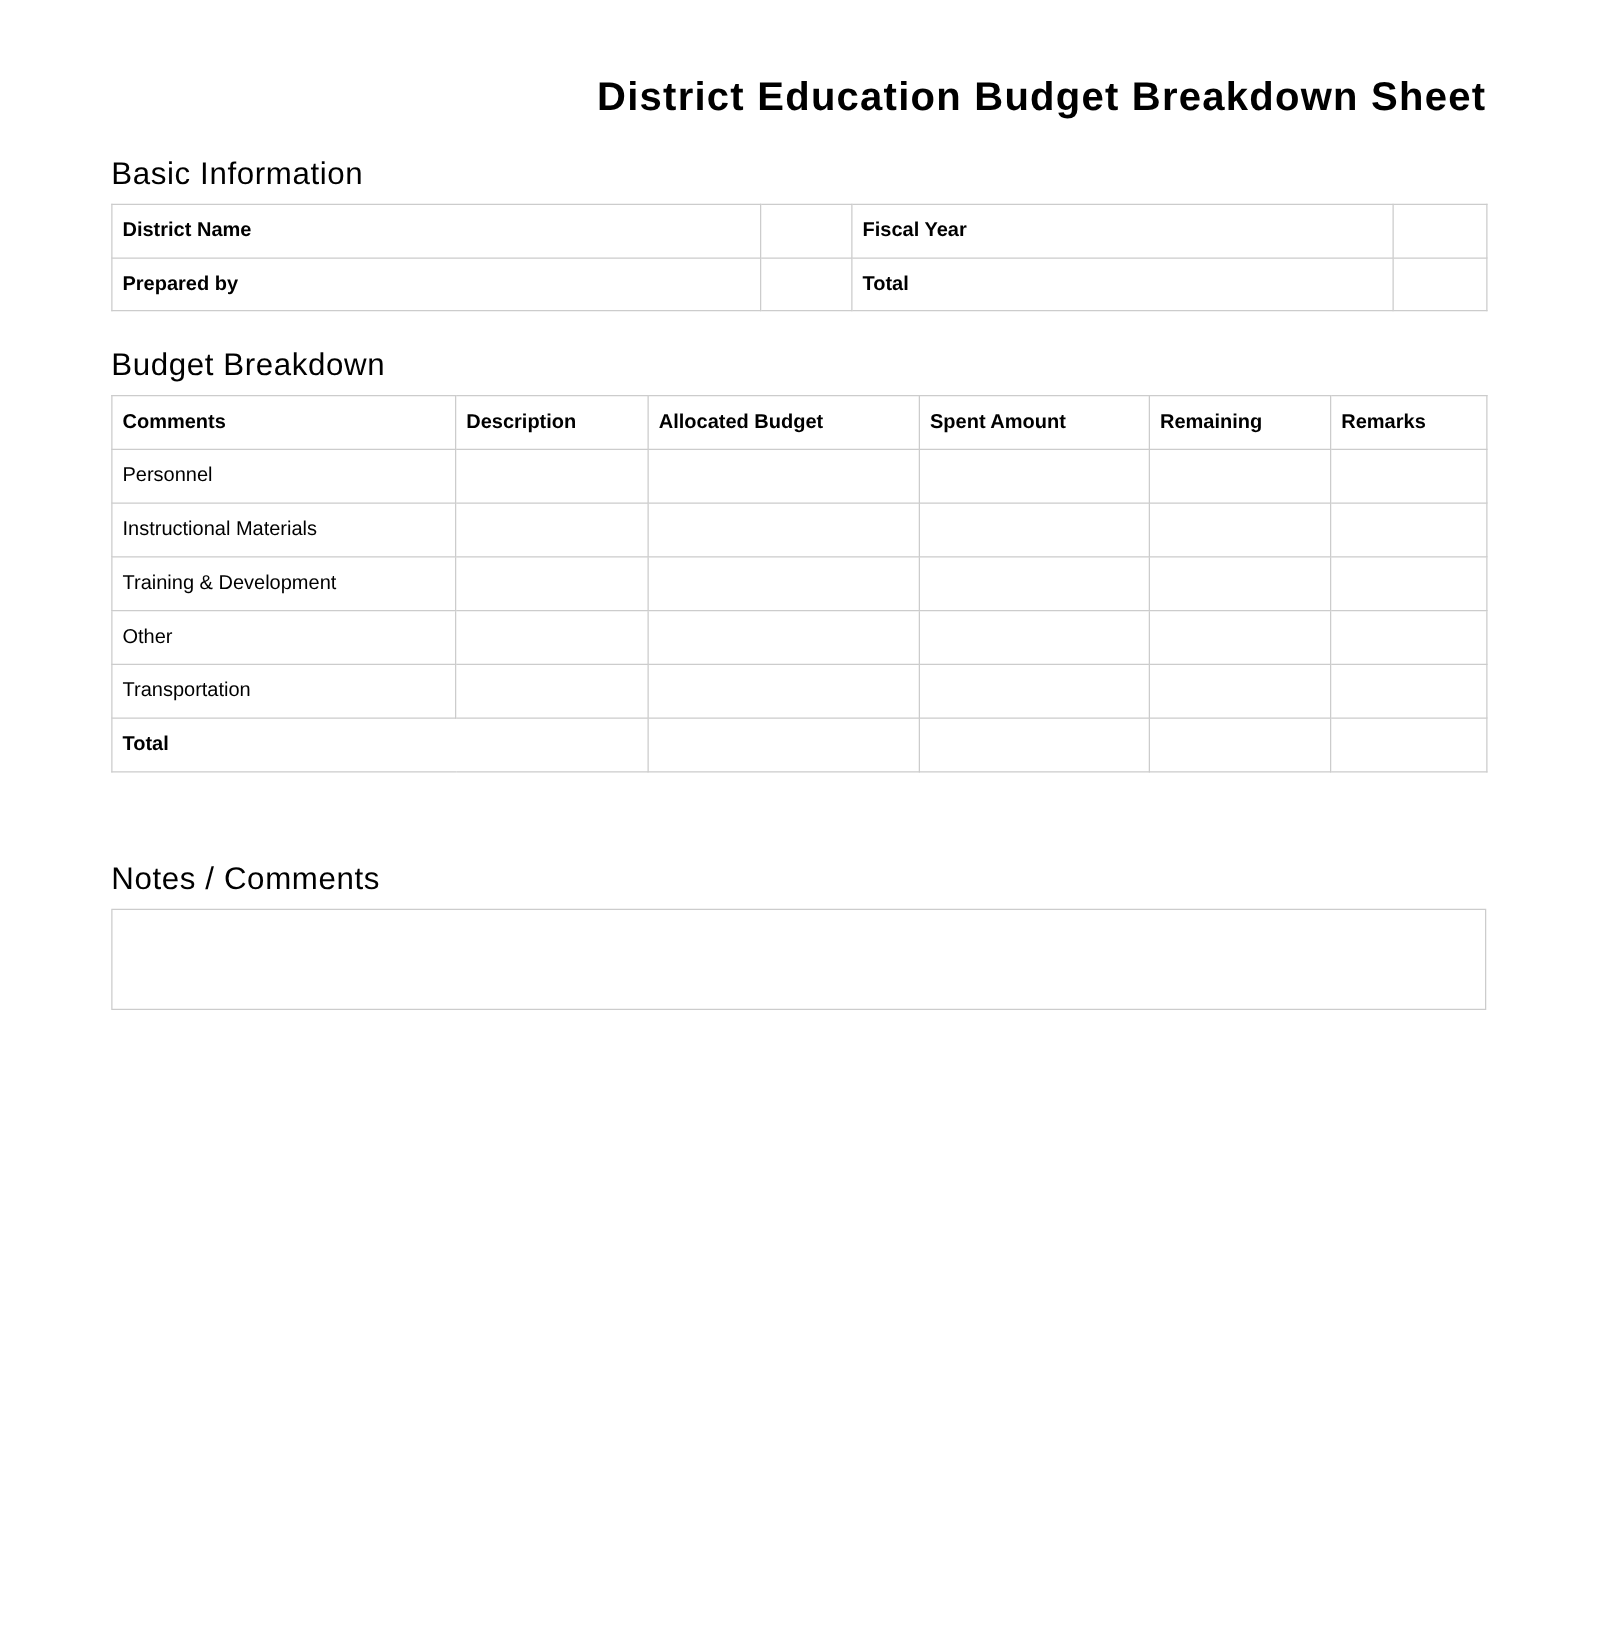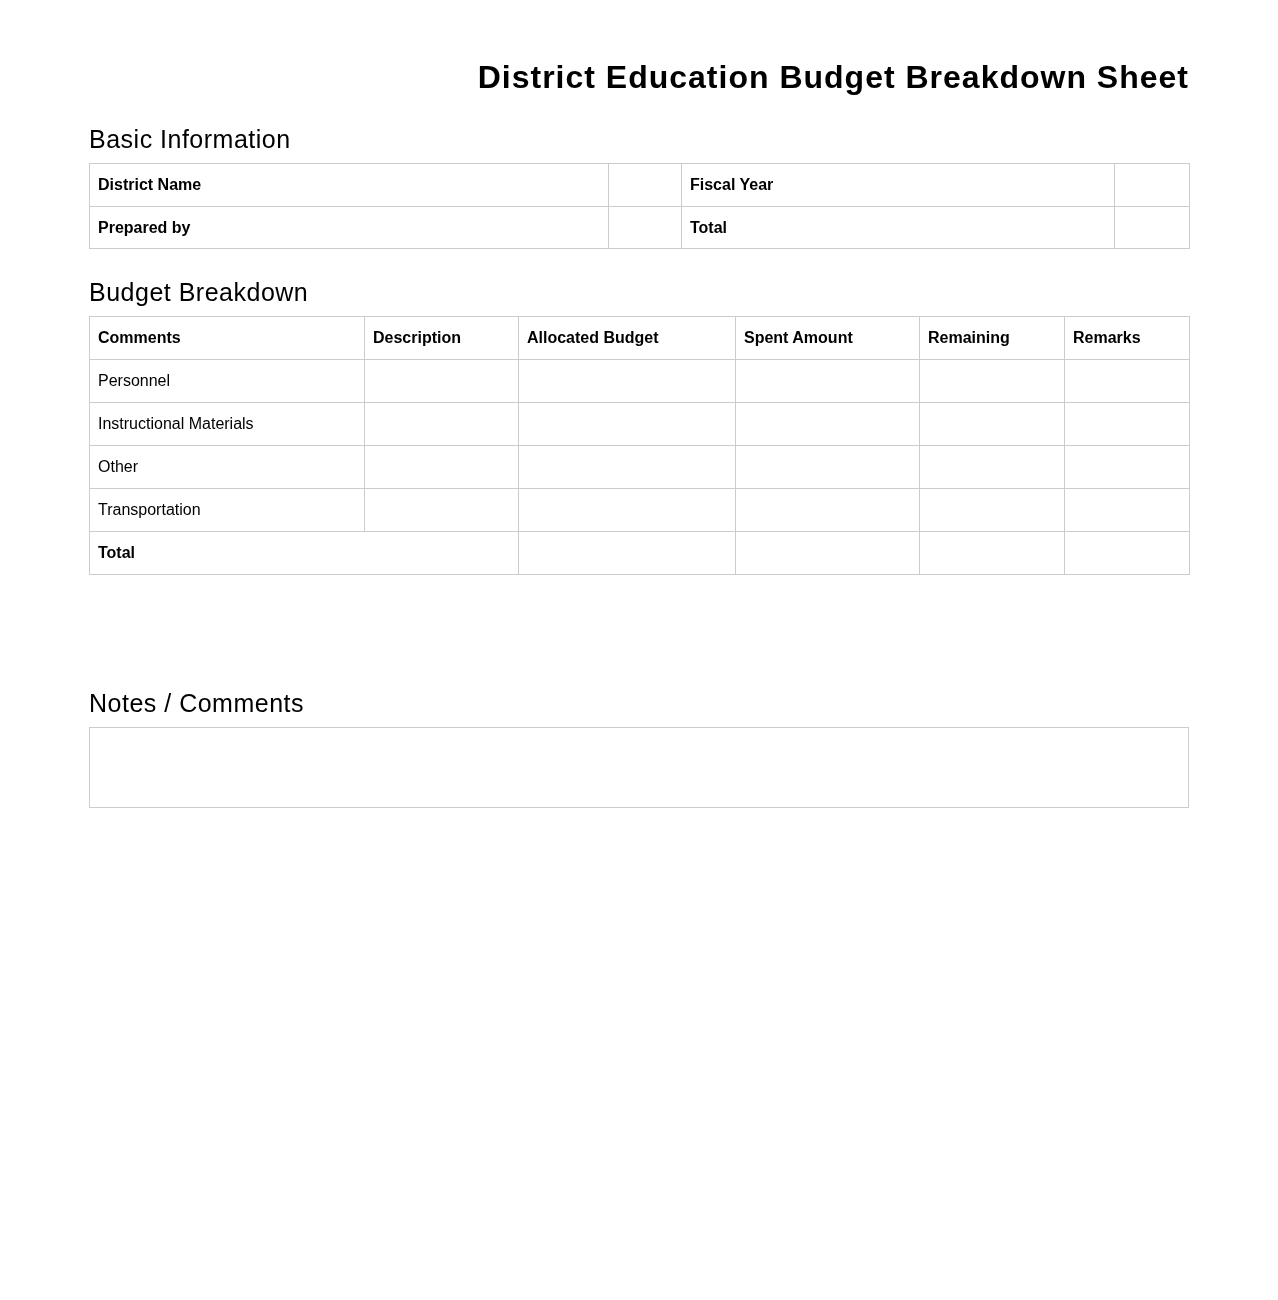--- a/index.html
+++ b/index.html
@@ -130,20 +130,28 @@
     </tr>
     <tr>
       <td style="height:43px">Instructional Materials</td>
       <td></td>
       <td></td>
       <td></td>
       <td></td>
       <td></td>
     </tr>
     <tr>
+      <td style="height:43px">Training &amp; Development</td>
+      <td></td>
+      <td></td>
+      <td></td>
+      <td></td>
+      <td></td>
+    </tr>
+    <tr>
       <td style="height:43px">Other</td>
       <td></td>
       <td></td>
       <td></td>
       <td></td>
       <td></td>
     </tr>
     <tr>
       <td style="height:43px">Transportation</td>
       <td></td>

